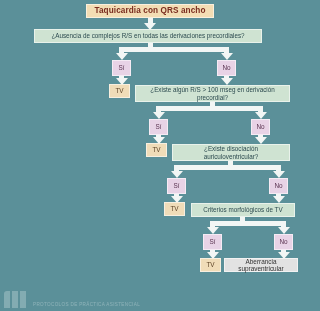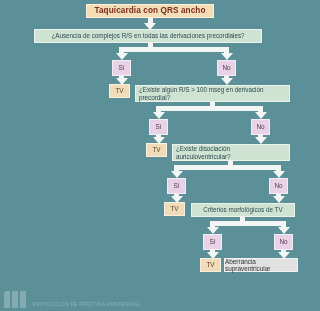--- a/index.html
+++ b/index.html
@@ -11,21 +11,21 @@
     position:relative;
   }
   #flow{position:absolute;inset:0;}
 
   .node{
     position:absolute;
     box-sizing:border-box;
     display:flex;
     align-items:center;
     justify-content:center;
-    text-align:left;
+    text-align:center;
     line-height:1.12;
     border:1px solid rgba(255,255,255,0.55);
   }
 
   
   .n-title{
     background:#f3ddb4;
     color:#7a2b1e;
     font-weight:bold;
     font-size:8.2px;

